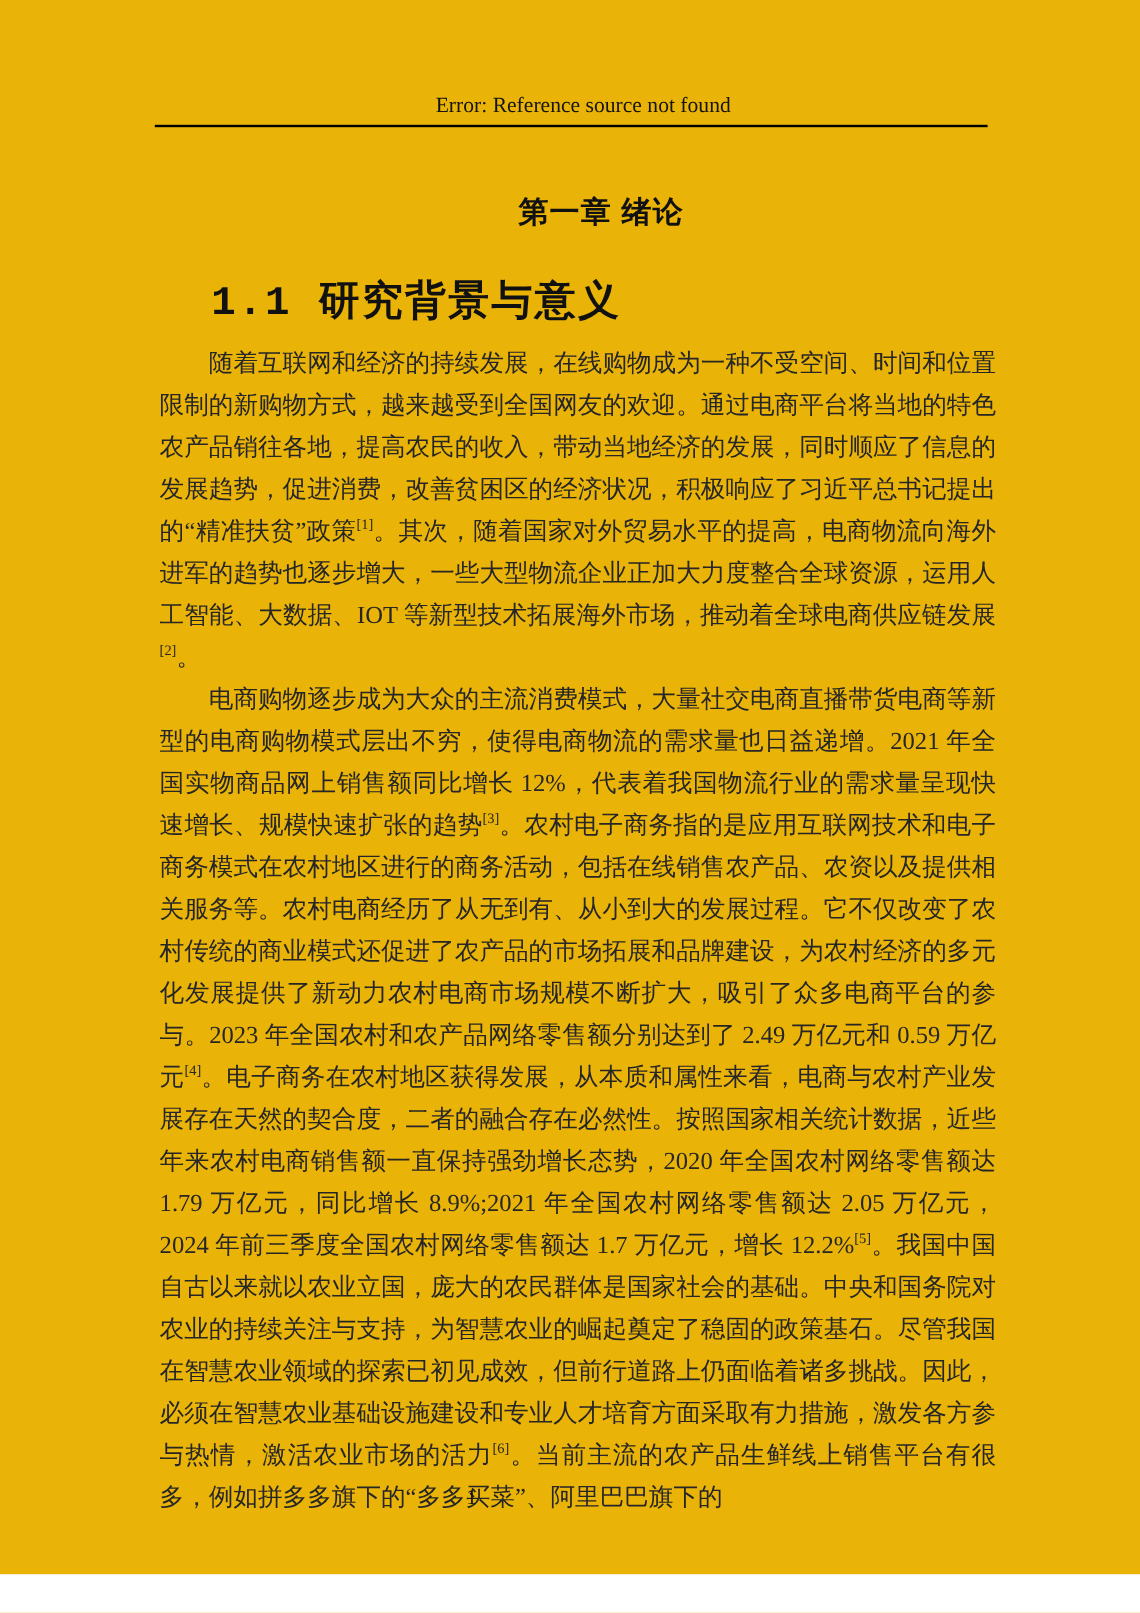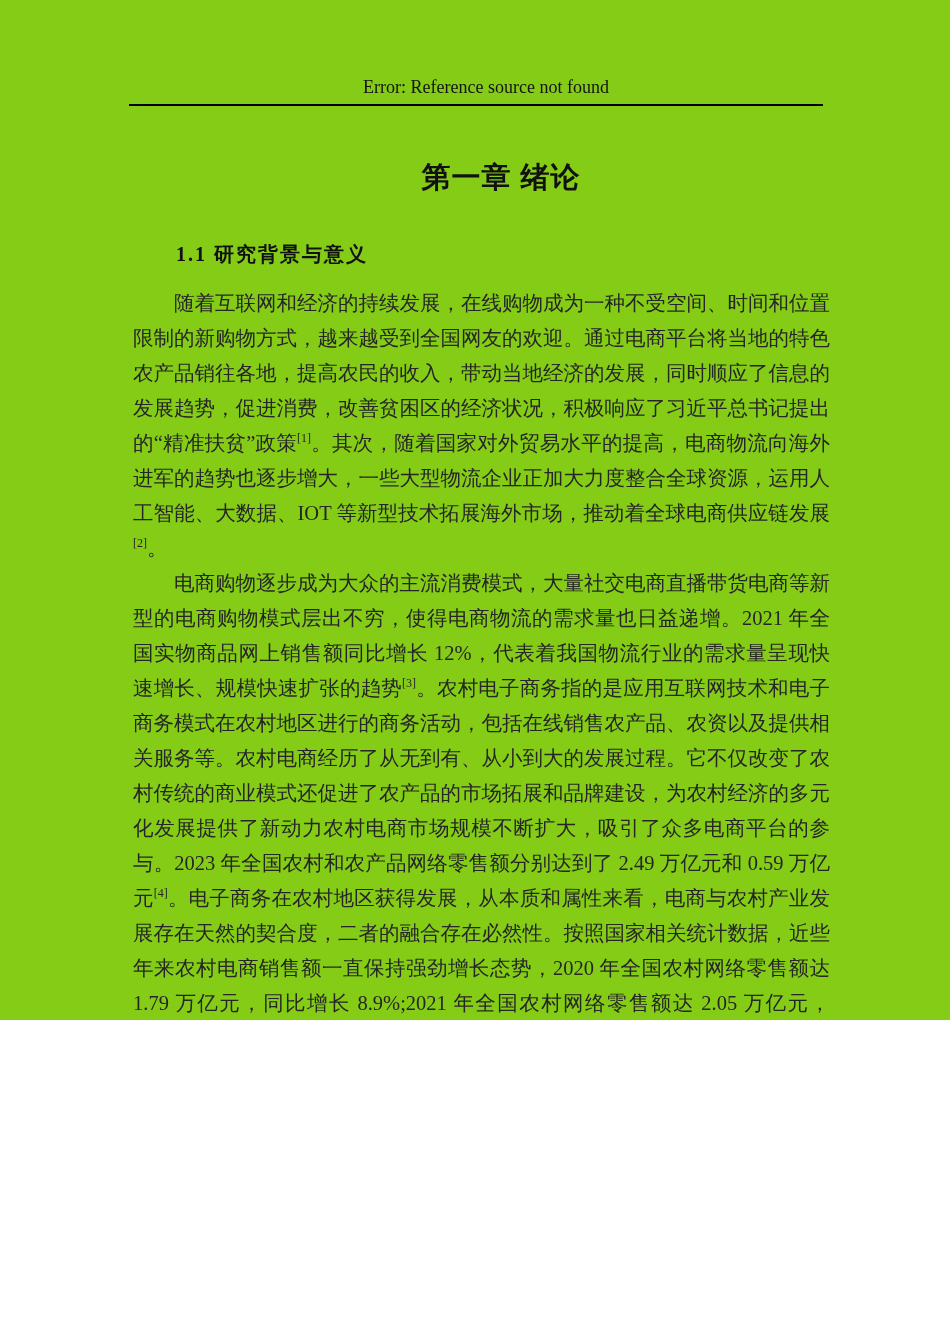--- a/index.html
+++ b/index.html
@@ -2,22 +2,22 @@
 <html><head>
 <meta charset="utf-8">
 <style>
   * { margin: 0; padding: 0; box-sizing: border-box; }
   html, body { background: #ffffff; }
   body { width: 950px; }
 
   .page {
     position: relative;
     width: 950px;
-    height: 1020px;
-    background: #84cc16;
+    height: 1312px;
+    background: #eab308;
     overflow: hidden;
   }
 
   .running-header {
     margin-top: 76px;
     padding-left: 22px;          
     text-align: center;
     font-family: "Liberation Serif", "DejaVu Serif", serif;
     font-size: 18px;
     line-height: 22px;
@@ -32,31 +32,31 @@
     border: none;
     border-top: 2px solid #000000;
   }
 
   .chapter-title {
     margin-top: 52px;
     padding-left: 52px;          
     text-align: center;
     font-family: "Liberation Sans", "DejaVu Sans", sans-serif;
     font-weight: 700;
-    font-size: 29px;
+    font-size: 25px;
     line-height: 38px;
     letter-spacing: 1px;
     color: #111111;
   }
 
   .section-heading {
     margin: 42px 0 0 176px;
-    font-family: Liberation Serif, serif;
+    font-family: Liberation Mono, monospace;
     font-weight: 700;
-    font-size: 20px;
+    font-size: 34px;
     line-height: 32px;
     letter-spacing: 2px;
     color: #111111;
   }
 
   .body-text {
     margin: 16px 0 12px 133px;
     width: 697px;
   }
 

